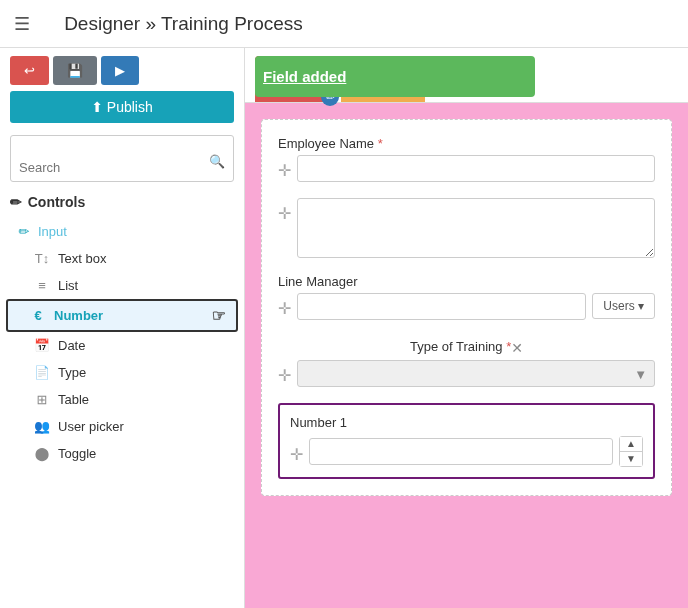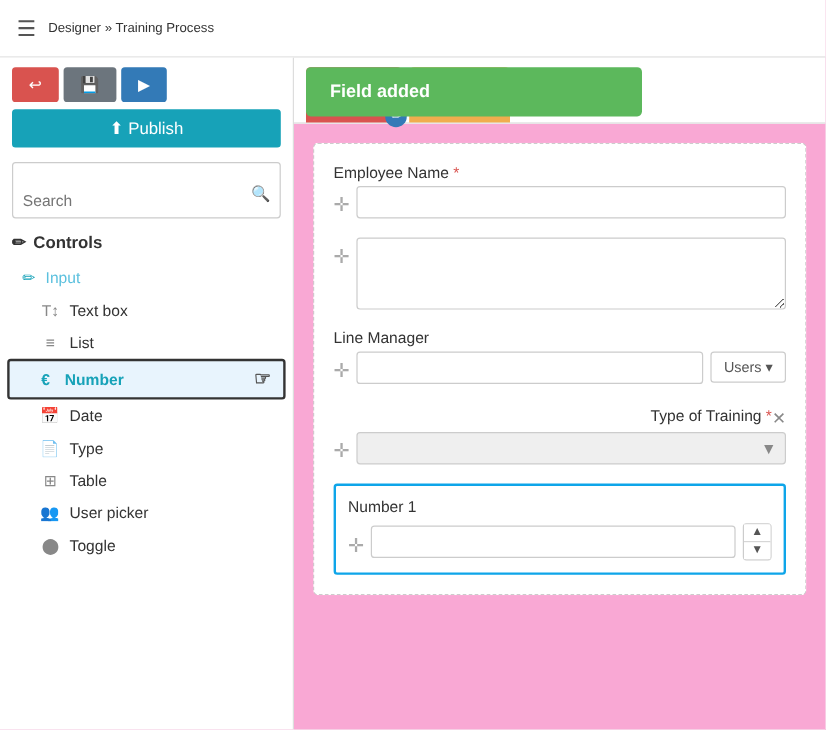--- a/index.html
+++ b/index.html
@@ -5,21 +5,21 @@
     * { box-sizing: border-box; margin: 0; padding: 0; }
     body { font-family: Arial, sans-serif; font-size: 13px; background: #f5f5f5; width: 688px; height: 608px; overflow: hidden; }
 
     
     .top-bar {
       display: flex; align-items: center; height: 48px;
       background: #fff; border-bottom: 1px solid #ddd;
       padding: 0 14px; gap: 10px;
     }
     .top-bar-menu-icon { font-size: 18px; color: #555; cursor: pointer; }
-    .top-bar-title { font-size: 11px; color: #333; }
+    .top-bar-title { font-size: 19px; color: #333; margin-left: 24px; }
 
     
     .layout { display: flex; height: calc(608px - 48px); }
 
     
     .sidebar {
       width: 245px; background: #fff; border-right: 1px solid #ddd;
       display: flex; flex-direction: column; flex-shrink: 0;
     }
 
@@ -94,23 +94,24 @@
     
     .tab-bar {
       display: flex; align-items: center; background: #fff;
       border-bottom: 1px solid #ddd; padding: 8px 10px 0; gap: 6px;
       position: relative;
     }
 
     
     .notification-banner {
       position: absolute; top: 8px; left: 10px; z-index: 10;
-      background: #5cb85c; color: #fff; padding: 12px 20px;
+      background: #5cb85c; color: #fff; padding: 12px 8px;
       border-radius: 4px; font-size: 15px; font-weight: bold;
       min-width: 280px;
+      text-decoration: underline;
     }
 
     .tab-btn-red {
       background: #d9534f; color: #fff; border: none; border-radius: 4px 4px 0 0;
       padding: 8px 16px; font-size: 13px; cursor: pointer;
       display: flex; align-items: center; gap: 5px; position: relative;
     }
     .tab-btn-red .edit-badge {
       background: #337ab7; border-radius: 50%; width: 18px; height: 18px;
       display: flex; align-items: center; justify-content: center;
@@ -162,21 +163,21 @@
       border-radius: 3px; font-size: 13px; appearance: none;
     }
     .select-arrow {
       position: absolute; right: 8px; top: 50%; transform: translateY(-50%);
       color: #888; pointer-events: none;
     }
     .close-icon {
       color: #888; cursor: pointer; font-size: 14px; margin-top: 4px;
     }
     .form-number-field {
-      border: 2px solid #0ea5e9; border-radius: 3px; padding: 10px;
+      border: 2px solid #701a75; border-radius: 3px; padding: 10px;
       margin-top: 4px;
     }
     .number-field-label {
       font-size: 13px; color: #333; margin-bottom: 6px; display: block;
     }
     .number-input-row { display: flex; align-items: center; gap: 6px; }
     .number-input {
       flex: 1; padding: 5px 8px; border: 1px solid #ccc;
       border-radius: 3px; font-size: 13px;
     }
@@ -314,21 +315,21 @@
         <div class="form-field">
           <label class="form-label">Line Manager</label>
           <div class="field-row">
             <span class="drag-handle">✛</span>
             <input class="form-input" type="text" style="">
             <button class="btn-users">Users ▾</button>
           </div>
         </div>
 
         <div class="form-field">
-          <div style="display:flex; align-items:center; justify-content:flex-end;">
+          <div style="display:flex; align-items:center; justify-content:center;">
             <label class="form-label" style="margin-bottom:0;">
               Type of Training <span class="required">*</span>
             </label>
             <span class="close-icon">✕</span>
           </div>
           <div class="field-row" style="margin-top:4px;">
             <span class="drag-handle">✛</span>
             <div class="form-select-wrapper">
               <select class="form-select">
                 <option></option>

